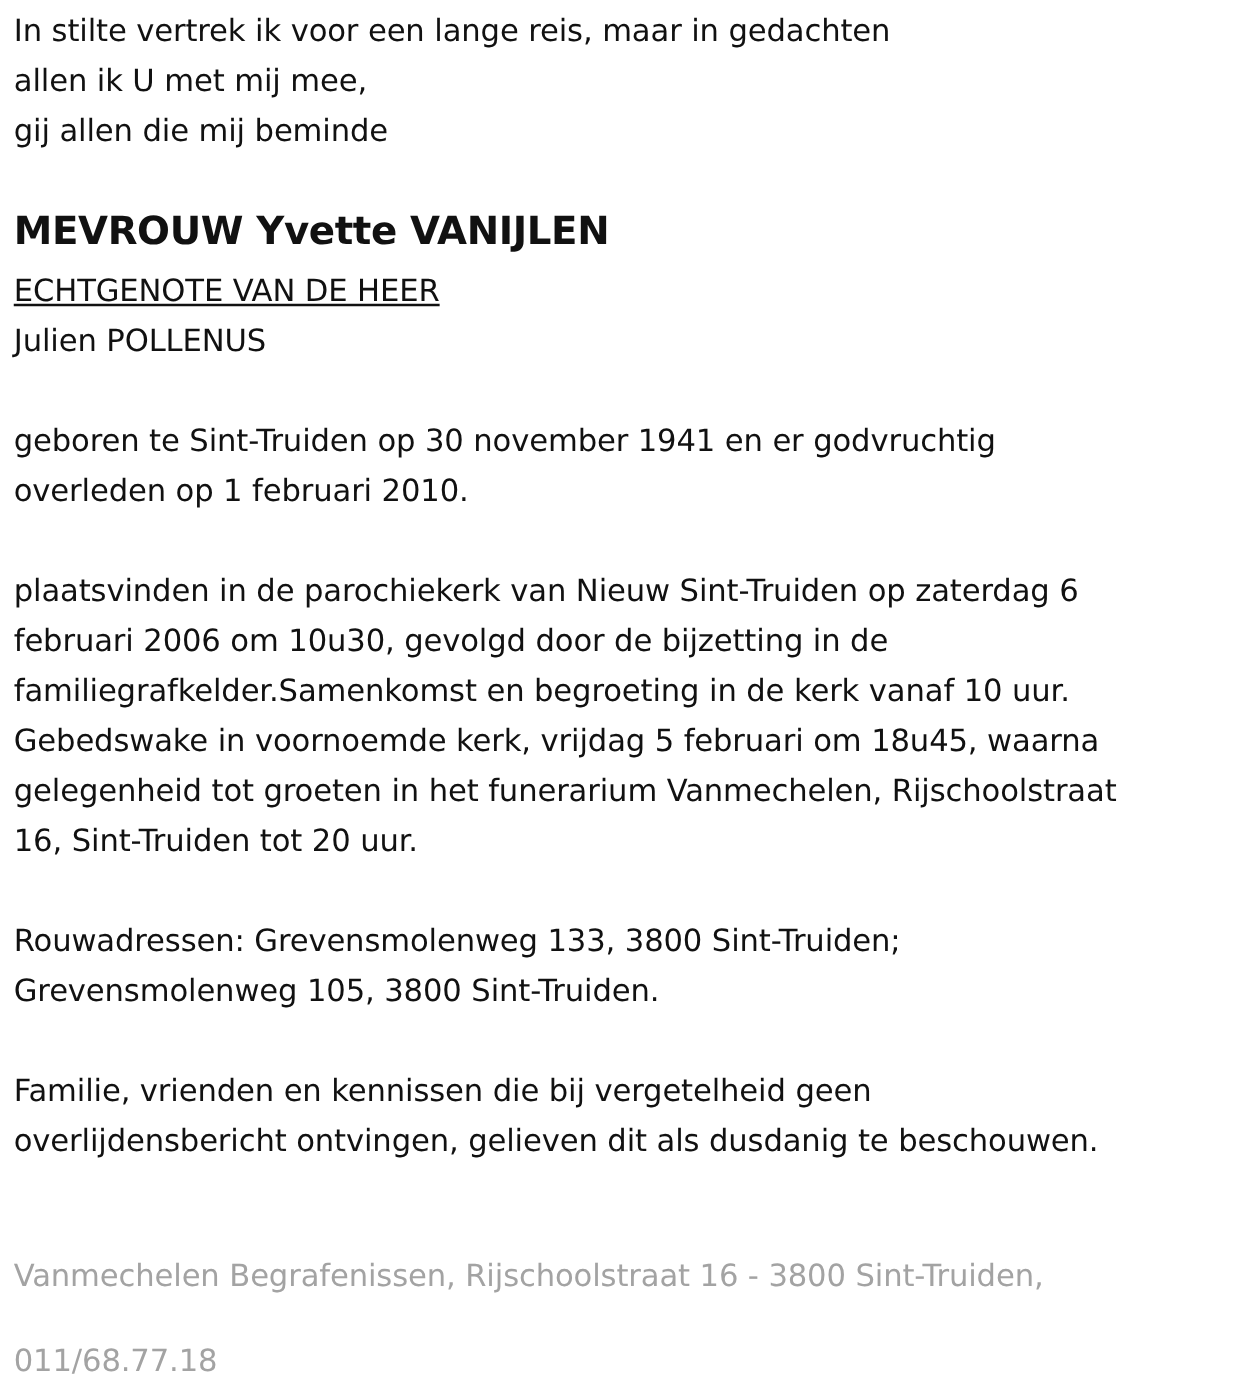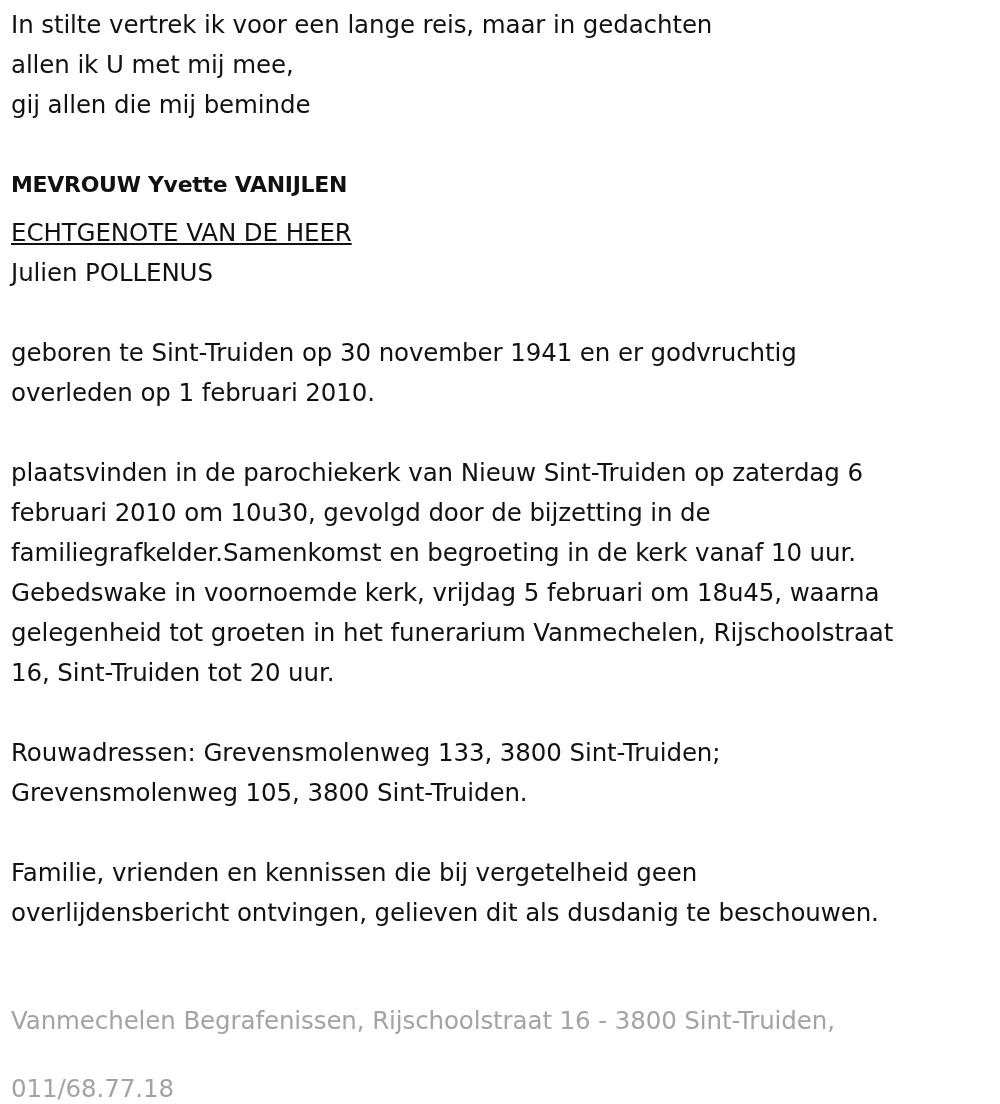--- a/index.html
+++ b/index.html
@@ -1,21 +1,21 @@
 <!DOCTYPE html>
 <html><head>
 <meta charset="utf-8">
 <style>
   html, body { margin: 0; padding: 0; background: #ffffff; }
   body { width: 1000px; height: 1104px; overflow: hidden; position: relative;
          font-family: "DejaVu Sans", sans-serif; color: #111111; }
   .doc { position: absolute; left: 11px; top: 5px; width: 985px; }
   .line { font-size: 24.5px; line-height: 40px; height: 40px; white-space: nowrap; letter-spacing: -0.1px; }
   .gap { height: 40px; }
-  .heading { font-size: 22px; font-weight: bold; line-height: 40px; height: 40px; letter-spacing: -0.3px; }
+  .heading { font-size: 31px; font-weight: bold; line-height: 40px; height: 40px; letter-spacing: -0.3px; }
   .sub { margin-top: 8px; text-decoration: underline; }
   .footer .line { color: #a3a3a3; margin-top: 28px; }
 </style>
 </head>
 <body>
 
 <div class="doc">
 
   <div>
     <div class="line">In stilte vertrek ik voor een lange reis, maar in gedachten</div>
@@ -35,21 +35,21 @@
 
   <div>
     <div class="line">geboren te Sint-Truiden op 30 november 1941 en er godvruchtig</div>
     <div class="line">overleden op 1 februari 2010.</div>
   </div>
 
   <div class="gap"></div>
 
   <div>
     <div class="line">plaatsvinden in de parochiekerk van Nieuw Sint-Truiden op zaterdag 6</div>
-    <div class="line">februari 2010 om 10u30, gevolgd door de bijzetting in de</div>
+    <div class="line">februari 2006 om 10u30, gevolgd door de bijzetting in de</div>
     <div class="line">familiegrafkelder.Samenkomst en begroeting in de kerk vanaf 10 uur.</div>
     <div class="line">Gebedswake in voornoemde kerk, vrijdag 5 februari om 18u45, waarna</div>
     <div class="line">gelegenheid tot groeten in het funerarium Vanmechelen, Rijschoolstraat</div>
     <div class="line">16, Sint-Truiden tot 20 uur.</div>
   </div>
 
   <div class="gap"></div>
 
   <div>
     <div class="line">Rouwadressen: Grevensmolenweg 133, 3800 Sint-Truiden;</div>

